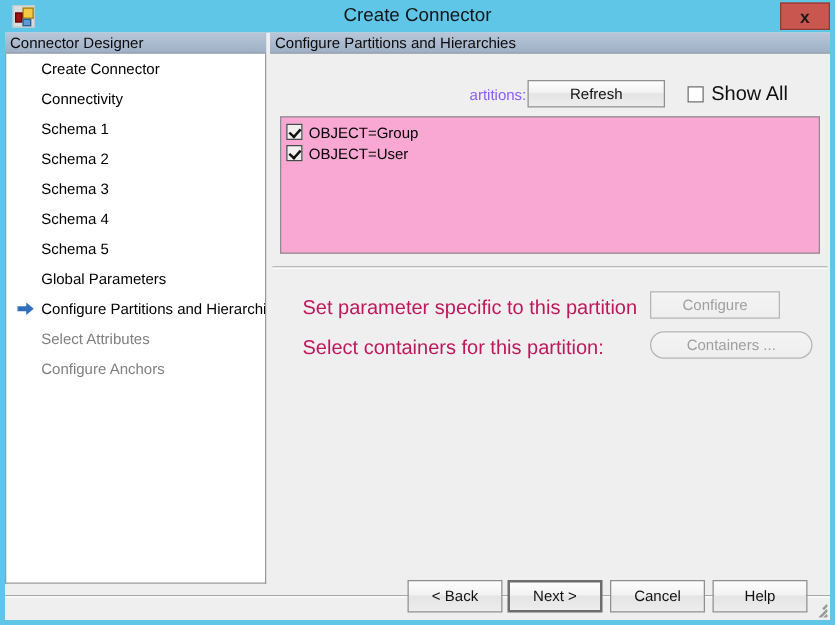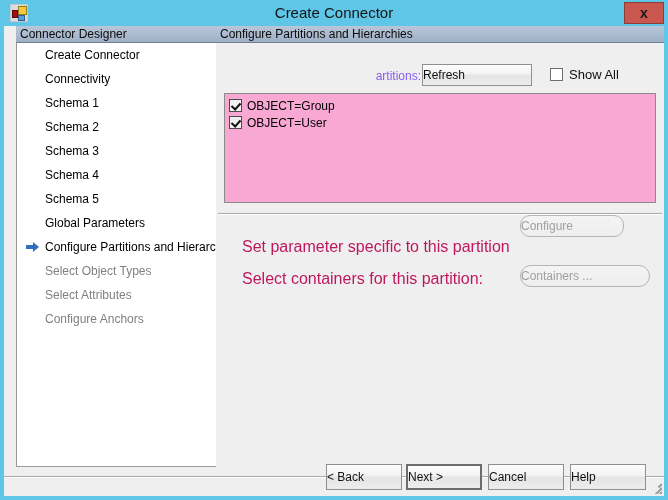--- a/index.html
+++ b/index.html
@@ -89,21 +89,21 @@
     left: 4px;
     top: 26px;
     width: 660px;
     height: 470px;
     background: #efefef;
     box-sizing: border-box;
   }
   
   #left-panel {
     position: absolute;
-    left: 12px;
+    left: 0px;
     top: 0px;
     width: 240px;
     height: 441px;
   }
   .panel-header {
     position: absolute;
     left: 0; top: 0;
     height: 17px;
     line-height: 16px;
     background: linear-gradient(to bottom, #b9c6d9 0%, #9fb0c6 100%);
@@ -191,21 +191,21 @@
     text-align: right;
     font-size: 12px;
     color: #8b5cf6;
     white-space: nowrap;
     overflow: hidden;
   }
   .btn {
     background: linear-gradient(to bottom, #fdfdfd 0%, #f2f2f2 45%, #e4e4e4 50%, #ededed 100%);
     border: 1px solid #8f8f8f;
     box-sizing: border-box;
-    text-align: left;
+    text-align: center;
     font-size: 12px;
     color: #111111;
     cursor: pointer;
   }
   .btn.disabled {
     color: #a0a0a0;
     background: linear-gradient(to bottom, #f4f4f4 0%, #eeeeee 100%);
     border-color: #b5b5b5;
     cursor: default;
   }
@@ -242,21 +242,21 @@
     position: absolute;
     left: 3px;
     top: 1px;
     width: 4px;
     height: 7px;
     border: solid #111111;
     border-width: 0 2px 2px 0;
     transform: rotate(42deg);
   }
   .cbx-label {
-    font-size: 13px;
+    font-size: 16px;
     margin-left: 6px;
     color: #111111;
   }
   
   #partition-list {
     position: absolute;
     left: 8px;
     top: 50px;
     width: 432px;
     height: 110px;
@@ -296,25 +296,24 @@
     position: absolute;
     font-size: 16px;
     color: #be185d;
     white-space: nowrap;
   }
   #label-configure { left: 26px; top: 195px; }
   #label-containers { left: 26px; top: 227px; }
   #configure-button {
     position: absolute;
     left: 304px;
-    top: 172px;
+    top: 190px;
     width: 104px;
     height: 22px;
     line-height: 20px;
-    border-radius: 10px;
   }
   #containers-button {
     position: absolute;
     left: 304px;
     top: 222px;
     width: 130px;
     height: 22px;
     line-height: 20px;
     border-radius: 11px;
   }
@@ -431,24 +430,20 @@
 
 
         <div class="nav-item active">
           <span class="nav-arrow">
               <i class="shaft"></i>
               <i class="head"></i>
             </span>
           <span>Configure Partitions and Hierarchies</span>
         </div>
 
-        <div class="nav-item disabled">
-          
-          <span>Select Object Types</span>
-        </div>
 
         <div class="nav-item disabled">
           
           <span>Select Attributes</span>
         </div>
 
         <div class="nav-item disabled">
           
           <span>Configure Anchors</span>
         </div>

